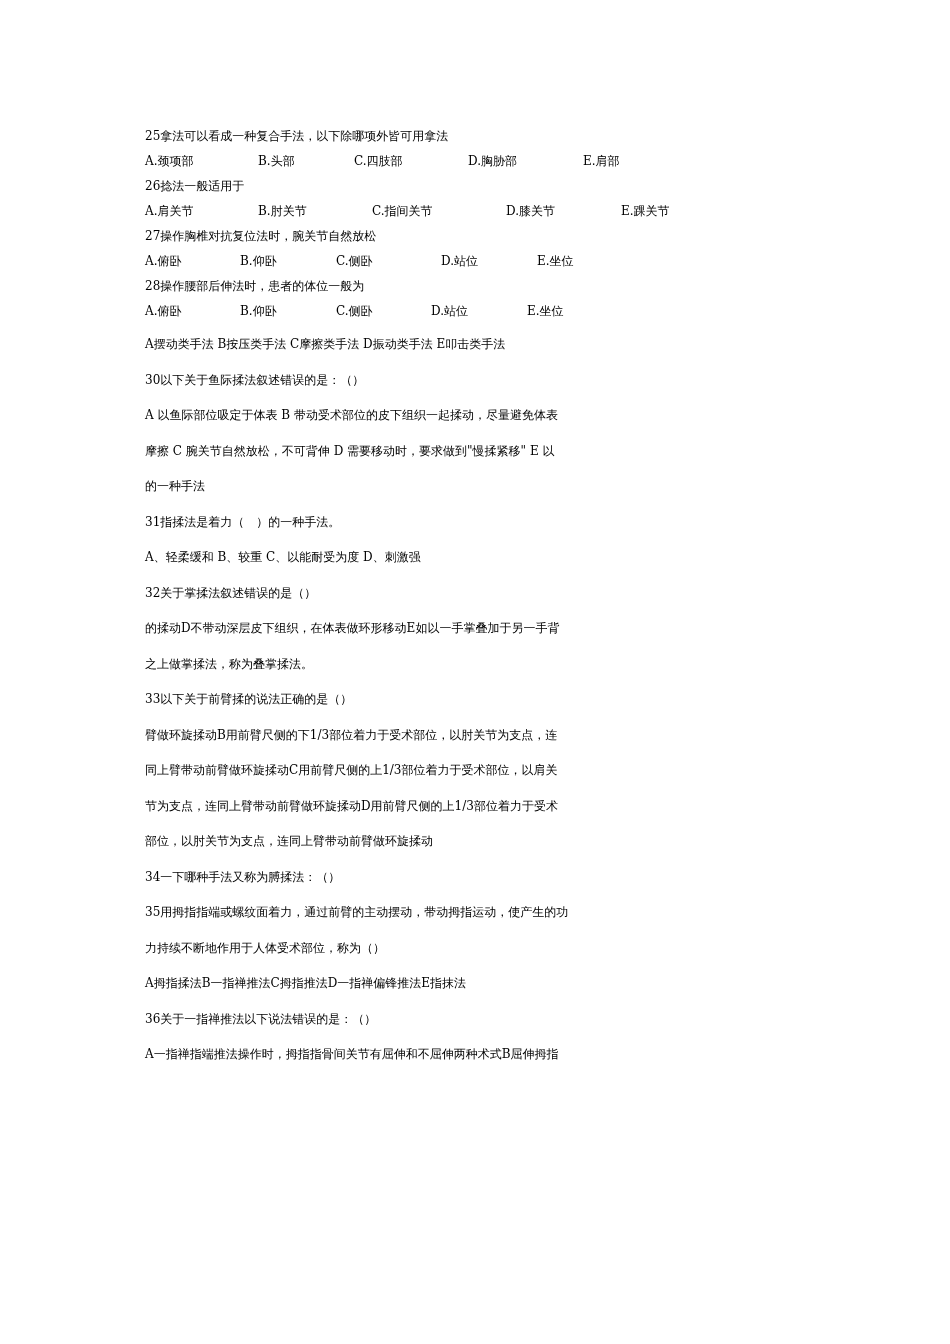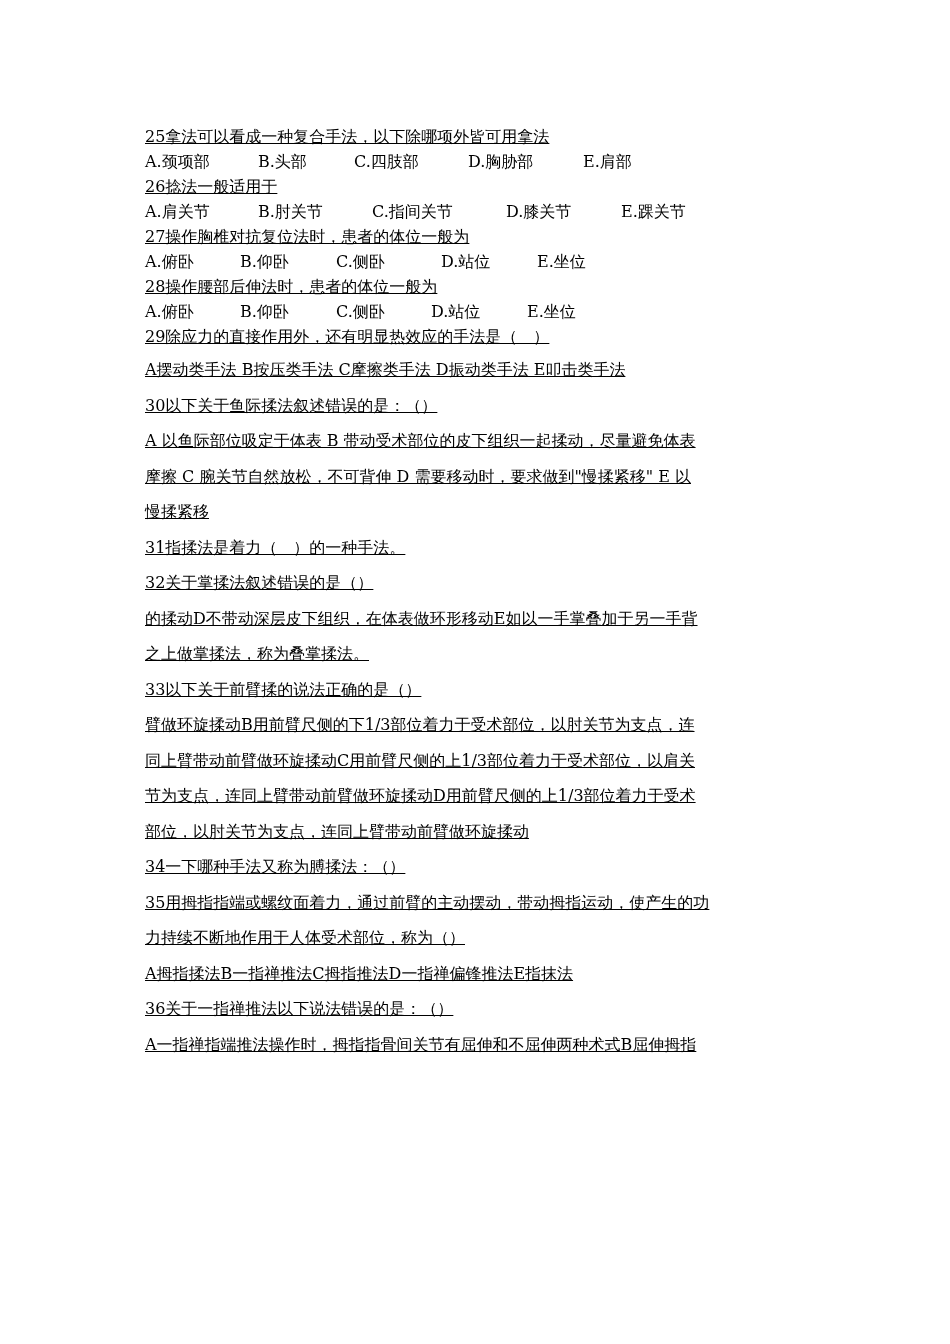--- a/index.html
+++ b/index.html
@@ -15,63 +15,62 @@
       font-family: "DejaVu Serif", "Liberation Serif", serif;
       color: #000000;
     }
     .page {
       position: absolute;
       left: 145px;
       top: 124px;
       width: 668px;
     }
     .line {
-      font-size: 16px;
+      font-size: 12px;
       white-space: nowrap;
       letter-spacing: 0px;
-      text-decoration: underline;
     }
     .tight { line-height: 25px; height: 25px; }
     .wide  { line-height: 35.5px; height: 35.5px; }
     .opts span.opt { display: inline-block; }
   </style>
 </head>
 <body>
 
 <div class="page">
 
   <div class="line tight">25拿法可以看成一种复合手法，以下除哪项外皆可用拿法</div>
   <div class="line tight opts">
     <span class="opt" style="width:113px">A.颈项部</span><span class="opt" style="width:96px">B.头部</span><span class="opt" style="width:114px">C.四肢部</span><span class="opt" style="width:115px">D.胸胁部</span><span class="opt">E.肩部</span>
   </div>
 
   <div class="line tight">26捻法一般适用于</div>
   <div class="line tight opts">
     <span class="opt" style="width:113px">A.肩关节</span><span class="opt" style="width:114px">B.肘关节</span><span class="opt" style="width:134px">C.指间关节</span><span class="opt" style="width:115px">D.膝关节</span><span class="opt">E.踝关节</span>
   </div>
 
-  <div class="line tight">27操作胸椎对抗复位法时，患者的体位一般为</div>
+  <div class="line tight">27操作胸椎对抗复位法时，腕关节自然放松</div>
   <div class="line tight opts">
     <span class="opt" style="width:95px">A.俯卧</span><span class="opt" style="width:96px">B.仰卧</span><span class="opt" style="width:105px">C.侧卧</span><span class="opt" style="width:96px">D.站位</span><span class="opt">E.坐位</span>
   </div>
 
   <div class="line tight">28操作腰部后伸法时，患者的体位一般为</div>
   <div class="line tight opts">
     <span class="opt" style="width:95px">A.俯卧</span><span class="opt" style="width:96px">B.仰卧</span><span class="opt" style="width:95px">C.侧卧</span><span class="opt" style="width:96px">D.站位</span><span class="opt">E.坐位</span>
   </div>
 
-  <div class="line tight">29除应力的直接作用外，还有明显热效应的手法是（　）</div>
   <div class="line wide" style="margin-top:3px">A摆动类手法 B按压类手法 C摩擦类手法 D振动类手法 E叩击类手法</div>
 
   <div class="line wide">30以下关于鱼际揉法叙述错误的是：（）</div>
   <div class="line wide">A 以鱼际部位吸定于体表 B 带动受术部位的皮下组织一起揉动，尽量避免体表</div>
   <div class="line wide">摩擦 C 腕关节自然放松，不可背伸 D 需要移动时，要求做到"慢揉紧移" E 以</div>
-  <div class="line wide">慢揉紧移</div>
+  <div class="line wide">的一种手法</div>
 
   <div class="line wide">31指揉法是着力（　）的一种手法。</div>
+  <div class="line wide">A、轻柔缓和 B、较重 C、以能耐受为度 D、刺激强</div>
 
   <div class="line wide">32关于掌揉法叙述错误的是（）</div>
   <div class="line wide">的揉动D不带动深层皮下组织，在体表做环形移动E如以一手掌叠加于另一手背</div>
   <div class="line wide">之上做掌揉法，称为叠掌揉法。</div>
 
   <div class="line wide">33以下关于前臂揉的说法正确的是（）</div>
   <div class="line wide">臂做环旋揉动B用前臂尺侧的下1/3部位着力于受术部位，以肘关节为支点，连</div>
   <div class="line wide">同上臂带动前臂做环旋揉动C用前臂尺侧的上1/3部位着力于受术部位，以肩关</div>
   <div class="line wide">节为支点，连同上臂带动前臂做环旋揉动D用前臂尺侧的上1/3部位着力于受术</div>
   <div class="line wide">部位，以肘关节为支点，连同上臂带动前臂做环旋揉动</div>

